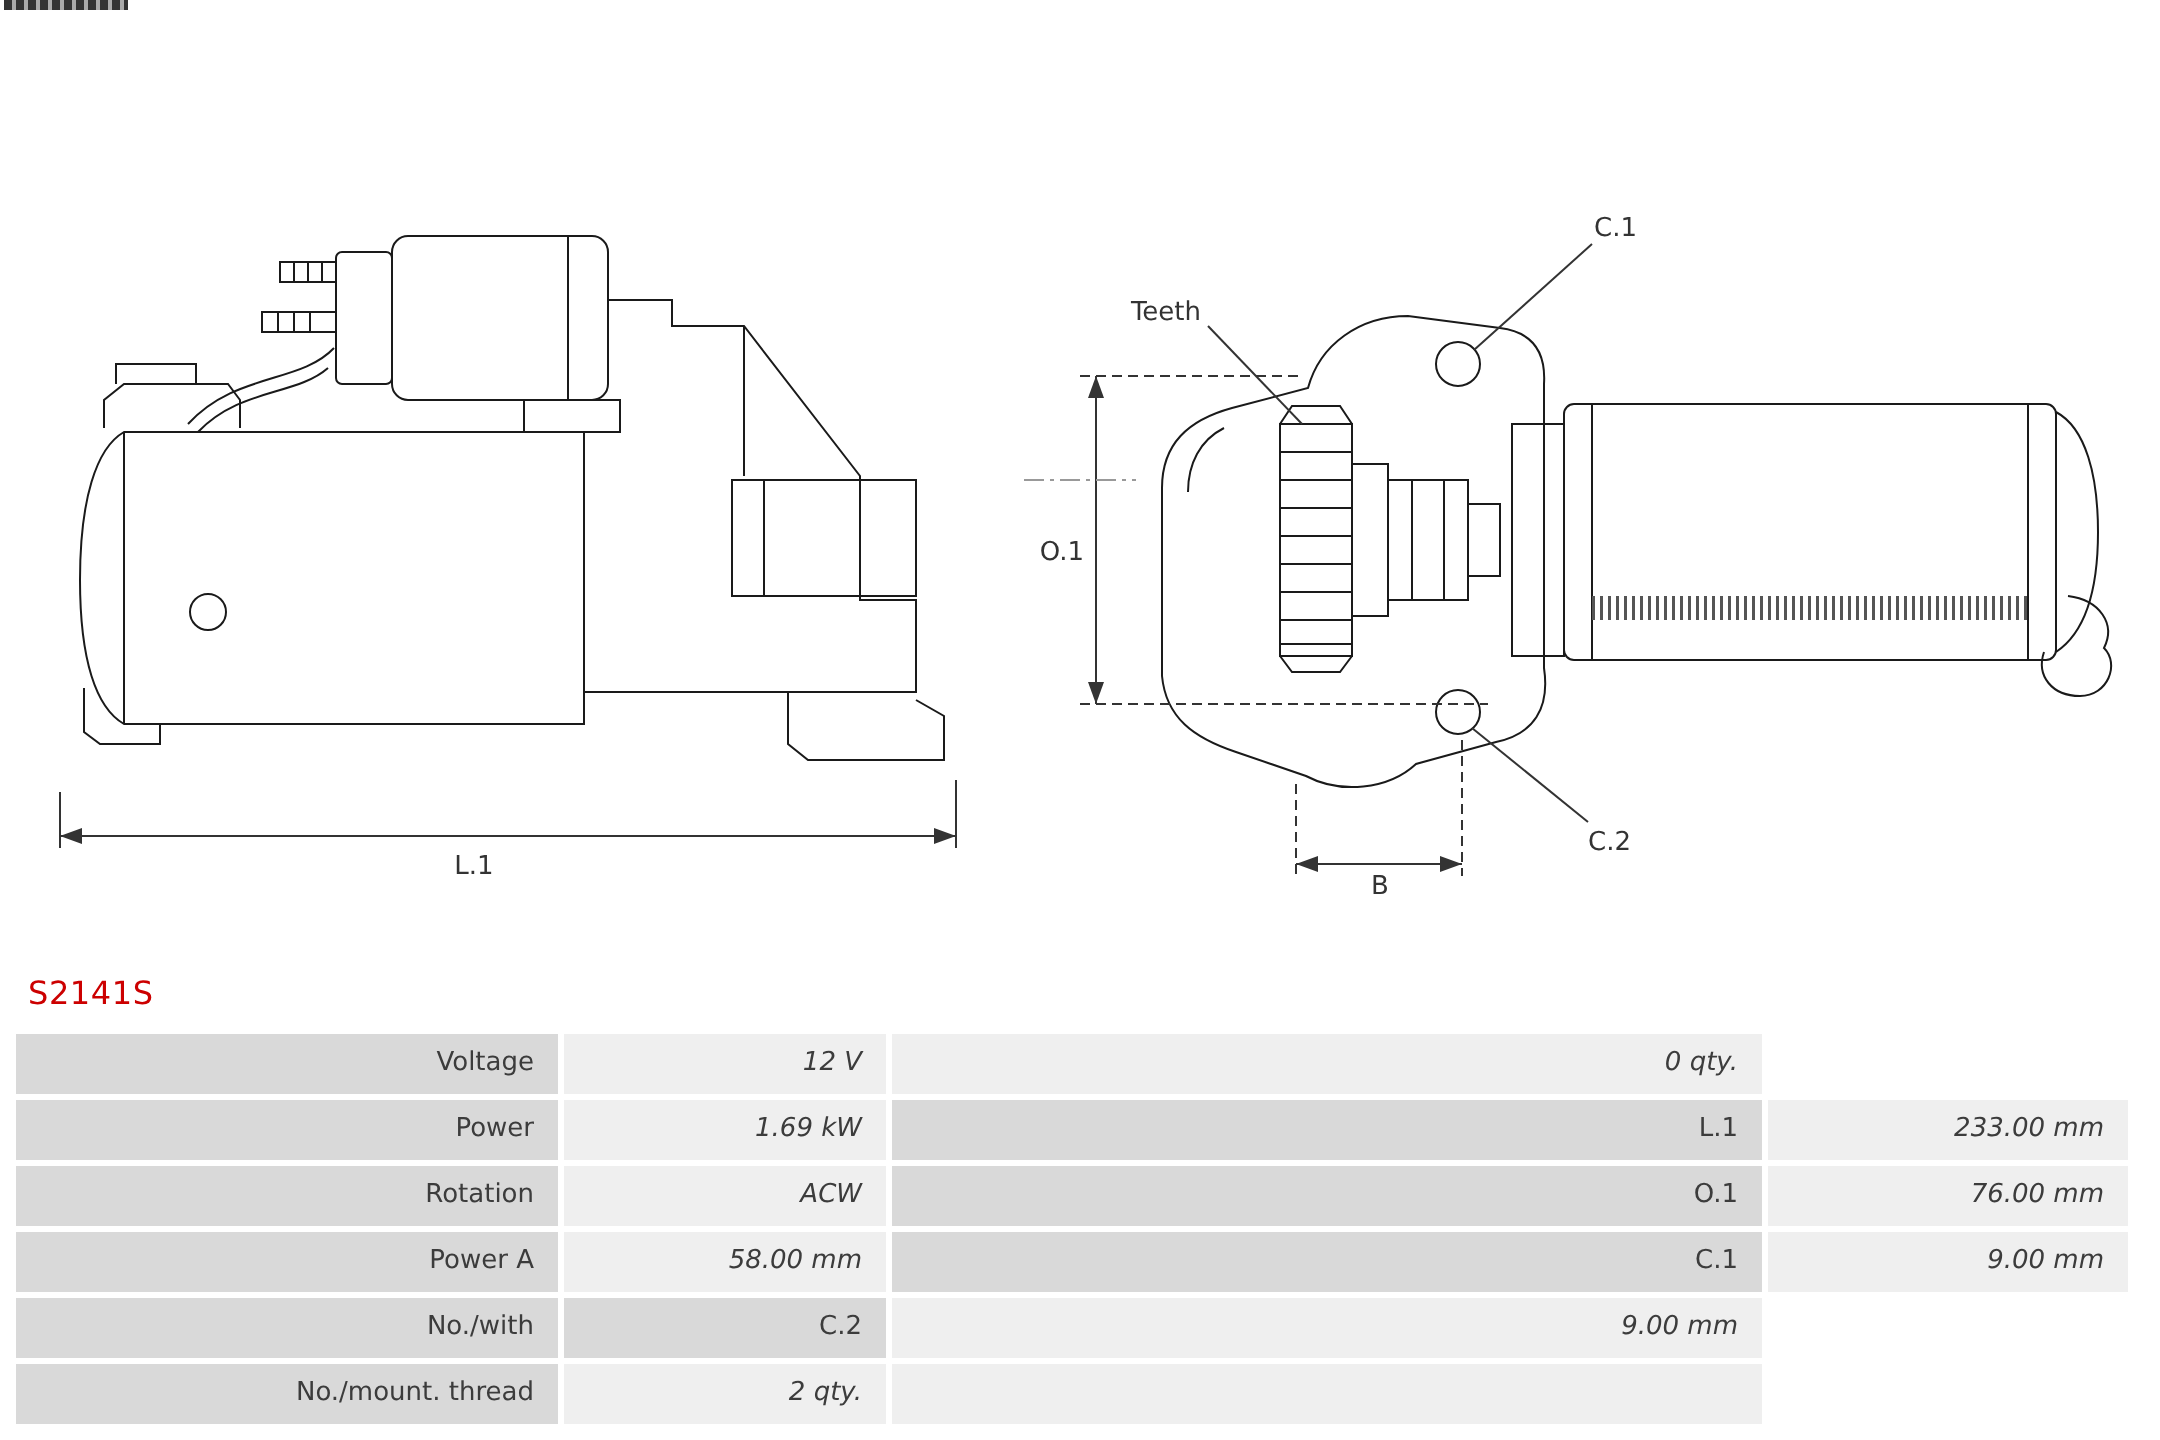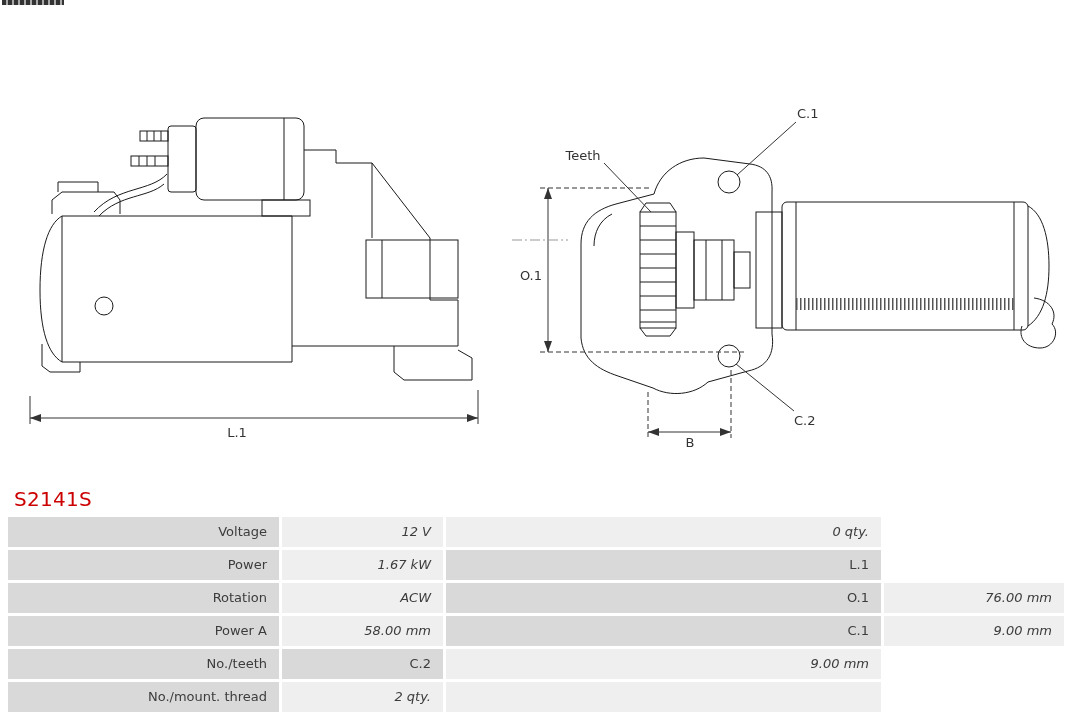--- a/index.html
+++ b/index.html
@@ -12,21 +12,21 @@
     position:absolute; top:0; left:2px; width:62px; height:5px;
     background:repeating-linear-gradient(90deg,#333 0 4px,#aaa 4px 6px);
   }
   .drawings { position:absolute; top:0; left:0; display:block; }
   .drawings text {
     font-family:"DejaVu Sans","Liberation Sans",sans-serif;
     font-size:13px; fill:#333; stroke:none;
   }
   .part-number {
     position:absolute; left:14px; top:487px;
-    font-size:20px; color:#cc0000; letter-spacing:0.3px;
+    font-size:16px; color:#cc0000; letter-spacing:0.3px;
   }
   .spec-table { position:absolute; left:8px; top:517px; width:1056px; }
   .spec-row {
     display:grid; grid-template-columns:271px 161px 435px 180px;
     column-gap:3px; margin-bottom:3px;
   }
   .cell {
     height:30px; line-height:30px; box-sizing:border-box;
     text-align:right; padding-right:12px;
     font-size:13px; color:#3c3c3c; overflow:hidden; white-space:nowrap;
@@ -156,37 +156,38 @@
 <div class="part-number">S2141S</div>
 
 <div class="spec-table">
   <div class="spec-row">
     <div class="cell lbl">Voltage</div>
     <div class="cell val">12 V</div>
     <div class="cell val">0 qty.</div>
   </div>
   <div class="spec-row">
     <div class="cell lbl">Power</div>
-    <div class="cell val">1.67 kW</div>
+    <div class="cell val">1.69 kW</div>
     <div class="cell lbl">L.1</div>
+    <div class="cell val">233.00 mm</div>
   </div>
   <div class="spec-row">
     <div class="cell lbl">Rotation</div>
     <div class="cell val">ACW</div>
     <div class="cell lbl">O.1</div>
     <div class="cell val">76.00 mm</div>
   </div>
   <div class="spec-row">
     <div class="cell lbl">Power A</div>
     <div class="cell val">58.00 mm</div>
     <div class="cell lbl">C.1</div>
     <div class="cell val">9.00 mm</div>
   </div>
   <div class="spec-row">
-    <div class="cell lbl">No./teeth</div>
+    <div class="cell lbl">No./with</div>
     <div class="cell lbl">C.2</div>
     <div class="cell val">9.00 mm</div>
   </div>
   <div class="spec-row">
     <div class="cell lbl">No./mount. thread</div>
     <div class="cell val">2 qty.</div>
     <div class="cell val"></div>
     <div class="cell blank"></div>
   </div>
 </div>

